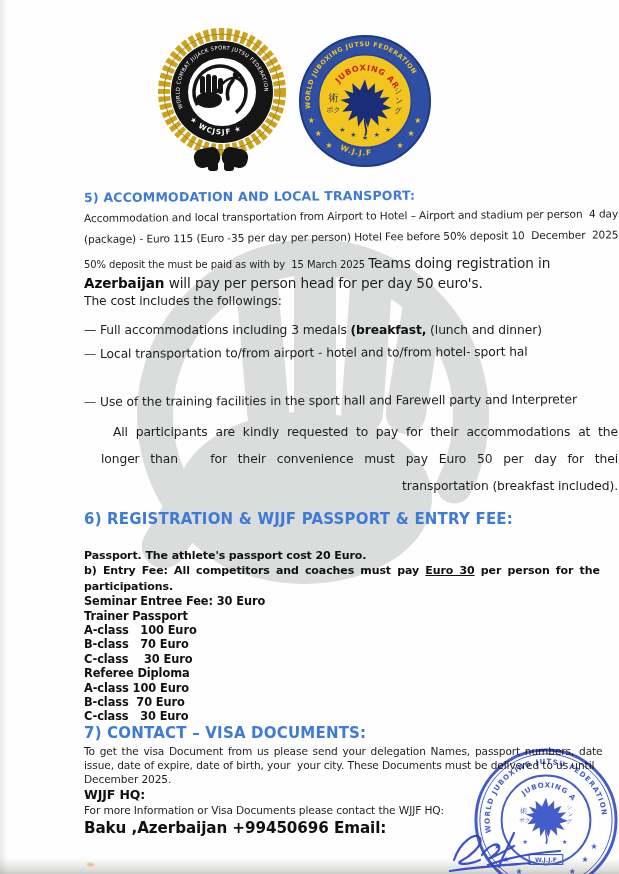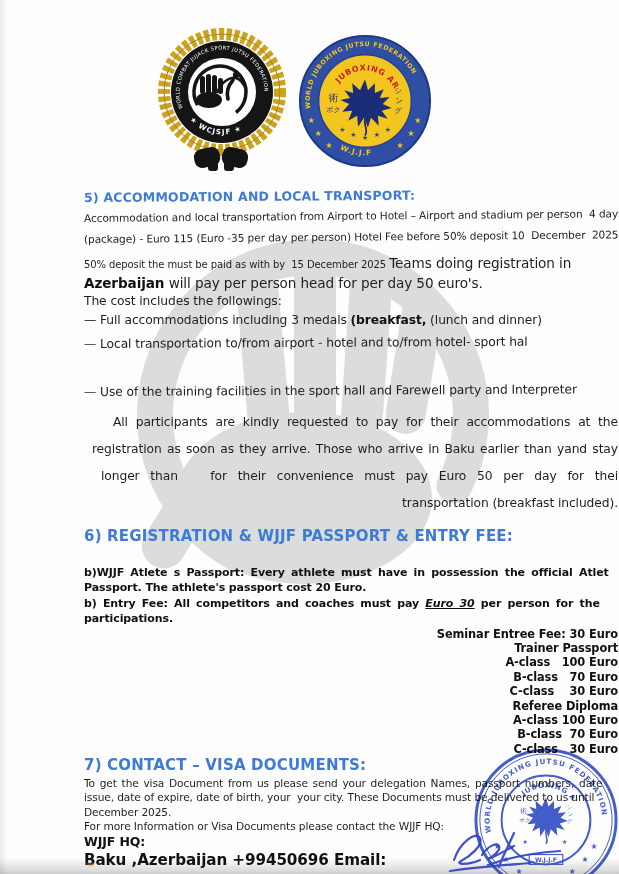--- a/index.html
+++ b/index.html
@@ -8,28 +8,28 @@
   .content{position:absolute;left:84px;top:190px;width:534px;z-index:1;color:#1e1e1e;}
   .line{white-space:pre;letter-spacing:-0.1px;}
   .h-blue{color:#3d7bd7;font-weight:bold;}
   .h5{font-size:12.5px;margin-bottom:7px;letter-spacing:.2px;transform:rotate(-0.4deg);transform-origin:left;}
   .h-big{font-size:15px;letter-spacing:.2px;}
   .body{font-size:10.6px;}
   .mid{font-size:12.3px;}
   .big{font-size:13.6px;}
   .small{font-size:10px;}
   .b{font-weight:bold;color:#101010;}
-  .u{text-decoration:underline;font-style:italic;}
-  .mb2{margin-bottom:2px}.mb3{margin-bottom:3px}.mb5{margin-bottom:5px}
+  .u{text-decoration:underline;}
+  .mb2{margin-bottom:2px}.mb3{margin-bottom:3px}.mb5{margin-bottom:15px}
   .mb8{margin-bottom:8px}.mb9{margin-bottom:9px}.mb10{margin-bottom:10px}
   .mb20{margin-bottom:20px}.mb34{margin-bottom:34px}
   .para{font-size:12.3px;line-height:27px;text-align:right;}
   .ws1{word-spacing:4px;} .ws2{word-spacing:7px;} .ws3{word-spacing:2.5px;} .ws4{word-spacing:1.5px;}
   .boldline{font-size:11px;font-weight:bold;color:#101010;line-height:15.4px;}
-  .fee{font-size:11.4px;font-weight:bold;color:#101010;line-height:14.4px;text-align:right;}
+  .fee{font-size:11.4px;font-weight:bold;color:#101010;line-height:14.4px;}
   .s7line{font-size:10.6px;line-height:14.2px;}
   .hq{font-size:12.5px;font-weight:bold;color:#101010;line-height:16px;margin-top:1px;}
   .addr{font-size:15.2px;font-weight:bold;color:#101010;line-height:20px;}
   .tilt1{transform:rotate(-0.5deg);transform-origin:left;}
   .tilt2{transform:rotate(-0.3deg);transform-origin:left;}
   svg text{font-family:"DejaVu Sans",sans-serif;}
   .edge-left{position:absolute;left:0;top:0;width:8px;height:874px;z-index:4;
      background:linear-gradient(to right,rgba(0,0,0,.08),rgba(0,0,0,0));}
   .edge-bottom{position:absolute;left:0;bottom:0;width:619px;height:16px;z-index:4;
      background:linear-gradient(to bottom,rgba(0,0,0,0),rgba(60,60,55,.18) 80%,rgba(60,60,55,.28));}
@@ -136,52 +136,50 @@
       <text x="79" y="107">★</text>
         <text x="90" y="101">★</text>
     </g>
   </svg>
 
   <div class="content">
 
     <div class="line h-blue h5">5) ACCOMMODATION AND LOCAL TRANSPORT:</div>
     <div class="line body mb9 tilt1">Accommodation and local transportation from Airport to Hotel – Airport and stadium per person  4 days/3 nights</div>
     <div class="line body mb8 tilt1">(package) - Euro 115 (Euro -35 per day per person) Hotel Fee before 50% deposit 10  December  2025</div>
-    <div class="line mb3"><span class="small">50% deposit the must be paid as with by  15 December 2025 </span><span class="big">Teams doing registration in</span></div>
+    <div class="line mb3"><span class="small">50% deposit the must be paid as with by  15 March 2025 </span><span class="big">Teams doing registration in</span></div>
     <div class="line big mb3"><span class="b">Azerbaijan</span><span> will pay per person head for per day 50 euro's.</span></div>
     <div class="line mid mb5">The cost includes the followings:</div>
     <div class="line mid mb10"><span>— Full accommodations including 3 medals </span><span class="b">(breakfast,</span><span> (lunch and dinner)</span></div>
     <div class="line mid mb34 tilt2">— Local transportation to/from airport - hotel and to/from hotel- sport hal</div>
     <div class="line mid mb10 tilt2">— Use of the training facilities in the sport hall and Farewell party and Interpreter</div>
     <div class="line para ws1">All participants are kindly requested to pay for their accommodations at the</div>
-    <div class="line para ws4">registration as soon as they arrive. Those who arrive in Baku earlier than yand stay</div>
     <div class="line para ws2">longer than   for their convenience must pay Euro 50 per day for thei</div>
     <div class="line para mb10">transportation (breakfast included).</div>
 
     <div class="line h-blue h-big mb20">6) REGISTRATION &amp; WJJF PASSPORT &amp; ENTRY FEE:</div>
-    <div class="line boldline ws3">b)WJJF Atlete s Passport: Every athlete must have in possession the official Atlet</div>
     <div class="line boldline">Passport. The athlete's passport cost 20 Euro.</div>
     <div class="line boldline ws3"><span>b) Entry Fee: All competitors and coaches must pay </span><span class="u">Euro 30</span><span> per person for the</span></div>
     <div class="line boldline">participations.</div>
     <div class="line fee">Seminar Entree Fee: 30 Euro</div>
     <div class="line fee">Trainer Passport</div>
     <div class="line fee">A-class   100 Euro</div>
     <div class="line fee">B-class   70 Euro</div>
     <div class="line fee">C-class    30 Euro</div>
     <div class="line fee">Referee Diploma</div>
     <div class="line fee">A-class 100 Euro</div>
     <div class="line fee">B-class  70 Euro</div>
     <div class="line fee">C-class   30 Euro</div>
 
     <div class="line h-blue h-big mb2">7) CONTACT – VISA DOCUMENTS:</div>
     <div class="line s7line ws4">To get the visa Document from us please send your delegation Names, passport numbers, date</div>
     <div class="line s7line">issue, date of expire, date of birth, your  your city. These Documents must be delivered to us until</div>
     <div class="line s7line">December 2025.</div>
+    <div class="line hq">WJJF HQ:</div>
     <div class="line s7line">For more Information or Visa Documents please contact the WJJF HQ:</div>
-    <div class="line hq">WJJF HQ:</div>
     <div class="line addr">Baku ,Azerbaijan +99450696 Email:</div>
 
   </div>
 
   <svg style="position:absolute;left:472px;top:746px;z-index:3;opacity:.88;mix-blend-mode:multiply;" width="148" height="148" viewBox="0 0 150 150">
     <g stroke="#2b46c5" fill="none">
       <circle cx="75" cy="75" r="71" stroke-width="3"></circle>
       <circle cx="75" cy="75" r="67" stroke-width="1"></circle>
       <circle cx="75" cy="75" r="45" stroke-width="2"></circle>
     </g>

